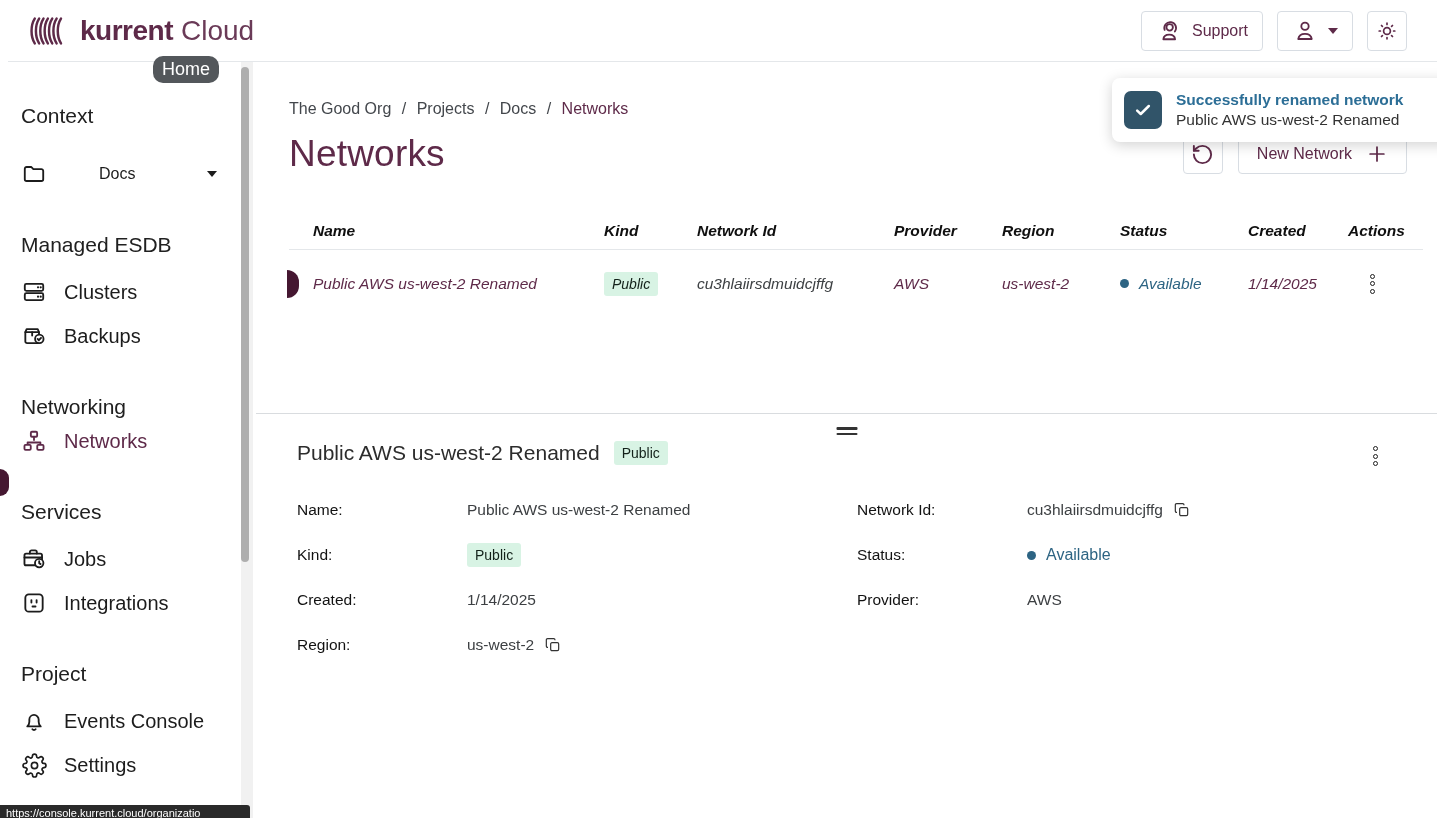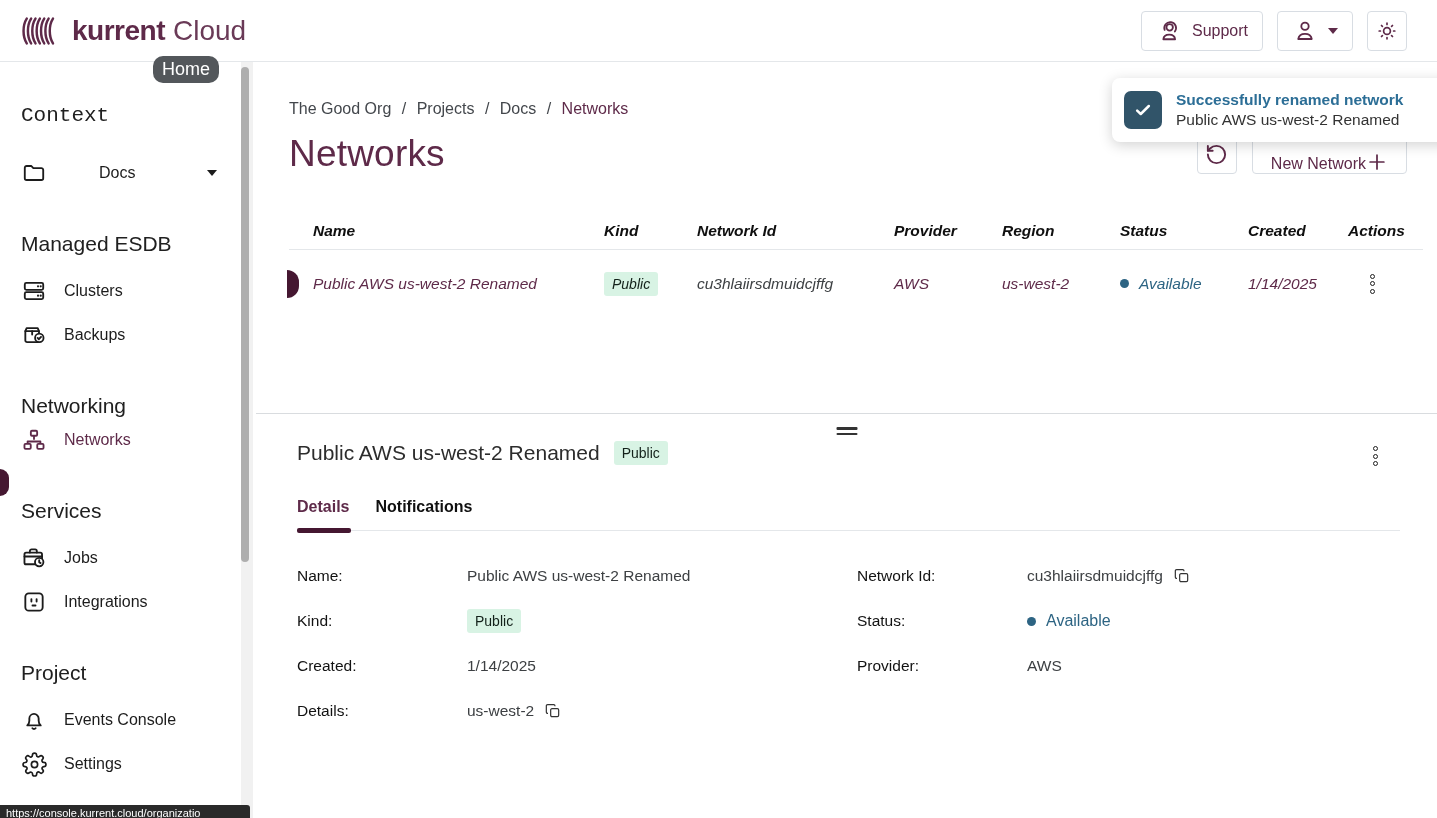--- a/index.html
+++ b/index.html
@@ -10,21 +10,21 @@
     -webkit-font-smoothing:antialiased;
   }
   :root{
     --wine:#5e2a49; --wine-dark:#451731; --blue:#2d6483;
     --toast-title:#2c6e96; --toast-sq:#315469; --mint:#d8f3e4;
     --border:#e4e7ea; --btn-border:#d8dde3; --gray-text:#3d4043;
   }
   svg { display:block; }
 
   
-  .header{ position:absolute; top:0; left:0; right:0; height:62px;
+  .header{ position:absolute; top:0; left:8px; right:0; height:62px;
     border-bottom:1px solid var(--border); display:flex; align-items:center;
     justify-content:space-between; padding:0 30px 0 20px; background:#fff; z-index:20;}
   .brand{ display:flex; align-items:center; gap:10px; }
   .brand-name{ font-size:28px; font-weight:700; color:var(--wine); letter-spacing:-0.5px;}
   .brand-suffix{ font-size:28px; font-weight:400; color:var(--wine); opacity:.92; margin-left:-2px;}
   .header-actions{ display:flex; align-items:center; gap:14px; }
   .hbtn{ display:flex; align-items:center; gap:10px; height:40px; border:1px solid var(--btn-border);
     border-radius:4px; background:#fff; padding:0 14px; color:var(--wine);
     font-size:16px; font-weight:500; cursor:pointer;}
   .caret{ width:0; height:0; border-left:5px solid transparent; border-right:5px solid transparent;
@@ -34,26 +34,26 @@
   
   .tooltip-home{ position:absolute; left:153px; top:56px; background:#53575b; color:#fff;
     font-size:18px; padding:3px 9px; border-radius:10px; z-index:40;}
 
   
   .sidebar{ position:absolute; top:62px; left:0; bottom:0; width:255px; background:#fff; z-index:10;}
   .sb-track{ position:absolute; top:0; right:2px; bottom:0; width:12px; background:#f1f1f1;}
   .sb-thumb{ position:absolute; top:5px; right:4px; width:8px; height:495px; background:#aeaeae; border-radius:4px;}
   .sb-inner{ padding:0 0 0 21px; }
   .side-heading{ font-size:21px; font-weight:400; color:#202020; margin-top:37px; }
-  .side-heading.first{ margin-top:42px;font-family:Liberation Mono, monospace; }
+  .side-heading.first{ margin-top:42px; }
   .context-row{ display:flex; align-items:center; width:196px; margin-top:24px; height:44px; cursor:pointer;}
   .context-label{ font-size:16px; font-weight:500; margin-left:52px; color:#1c1c1c;}
   .context-row .caret{ margin-left:auto; }
   .nav-item{ display:flex; align-items:center; gap:17px; height:44px; margin-top:0; cursor:pointer;
-    font-size:16px; font-weight:500; color:#1c1c1c;}
+    font-size:20px; font-weight:500; color:#1c1c1c;}
   .nav-item.first{ margin-top:13px; }
   .nav-item .nicon{ width:26px; display:flex; justify-content:center; }
   .nav-item svg{ stroke:#1c1c1c; }
   .nav-item.active{ color:var(--wine); }
   .nav-item.active svg{ stroke:var(--wine); }
   .active-pill{ position:absolute; left:0; width:9px; height:27px; background:var(--wine-dark);
     border-radius:0 14px 14px 0; }
   .status-bar{ position:absolute; left:0; bottom:0; width:250px; height:13px; background:#2a2a2a;
     color:#fff; font-size:11px; line-height:15px; padding:1px 6px; overflow:hidden;
     border-top-right-radius:3px; white-space:nowrap; z-index:30;}
@@ -63,21 +63,21 @@
   .main-inner{ padding:38px 14px 0 33px; }
   .breadcrumb{ font-size:16px; color:#43474c; }
   .breadcrumb .sep{ margin:0 6px; color:#43474c;}
   .breadcrumb .crumb{ cursor:pointer; }
   .breadcrumb .current{ color:var(--wine); }
   .page-title{ font-size:37px; font-weight:400; color:var(--wine); margin-top:15px; letter-spacing:.2px;}
 
   .toolbar{ position:absolute; top:72px; right:30px; display:flex; gap:15px; z-index:5;}
   .icon-btn{ width:40px; height:40px; border:1px solid var(--btn-border); border-radius:4px;
     background:#fff; display:flex; align-items:center; justify-content:center; cursor:pointer;}
-  .new-network-btn{ display:flex; align-items:flex-end; gap:0; height:40px; padding:0 18px;
+  .new-network-btn{ display:flex; align-items:center; gap:14px; height:40px; padding:0 18px;
     border:1px solid var(--btn-border); border-radius:4px; background:#fff; color:var(--wine);
     font-size:16px; font-weight:500; cursor:pointer;}
 
   
   .toast{ position:absolute; top:78px; left:1112px; width:346px; background:#fff; border-radius:8px;
     box-shadow:0 3px 14px rgba(0,0,0,.18); display:flex; align-items:center; gap:14px;
     padding:12px 12px 12px 12px; z-index:50;}
   .toast-square{ width:38px; height:38px; background:var(--toast-sq); border-radius:7px;
     display:flex; align-items:center; justify-content:center; flex:none;}
   .toast-title{ font-size:15.5px; font-weight:700; color:var(--toast-title); line-height:20px;}
@@ -369,42 +369,37 @@
       <div class="detail-title-row">
         <span class="detail-title">Public AWS us-west-2 Renamed</span>
         <span class="badge">Public</span>
       </div>
       <span class="kebab detail-kebab">
           <i></i>
           <i></i>
           <i></i>
         </span>
 
-      <div class="tabs">
-        <span class="tab active">Details</span>
-        <span class="tab">Notifications</span>
-        <span class="tab-indicator"></span>
-      </div>
 
       <div class="detail-grid">
         <div>
           <div class="field">
             <span class="field-label">Name:</span>
             <span class="field-value">Public AWS us-west-2 Renamed</span>
           </div>
           <div class="field">
             <span class="field-label">Kind:</span>
             <span class="badge">Public</span>
           </div>
           <div class="field">
             <span class="field-label">Created:</span>
             <span class="field-value">1/14/2025</span>
           </div>
           <div class="field">
-            <span class="field-label">Details:</span>
+            <span class="field-label">Region:</span>
             <span class="field-value">us-west-2</span>
             <span class="copy-btn">
               <svg width="16" height="16" viewBox="0 0 24 24" fill="none" stroke="#333" stroke-width="1.8" stroke-linejoin="round">
                 <rect x="8.5" y="8.5" width="12" height="12" rx="2"></rect>
                 <path d="M4.5 15.5h-.6a1.9 1.9 0 0 1-1.9-1.9V4.4a1.9 1.9 0 0 1 1.9-1.9h9.2a1.9 1.9 0 0 1 1.9 1.9v.6"></path>
               </svg>
             </span>
           </div>
         </div>
         <div>

